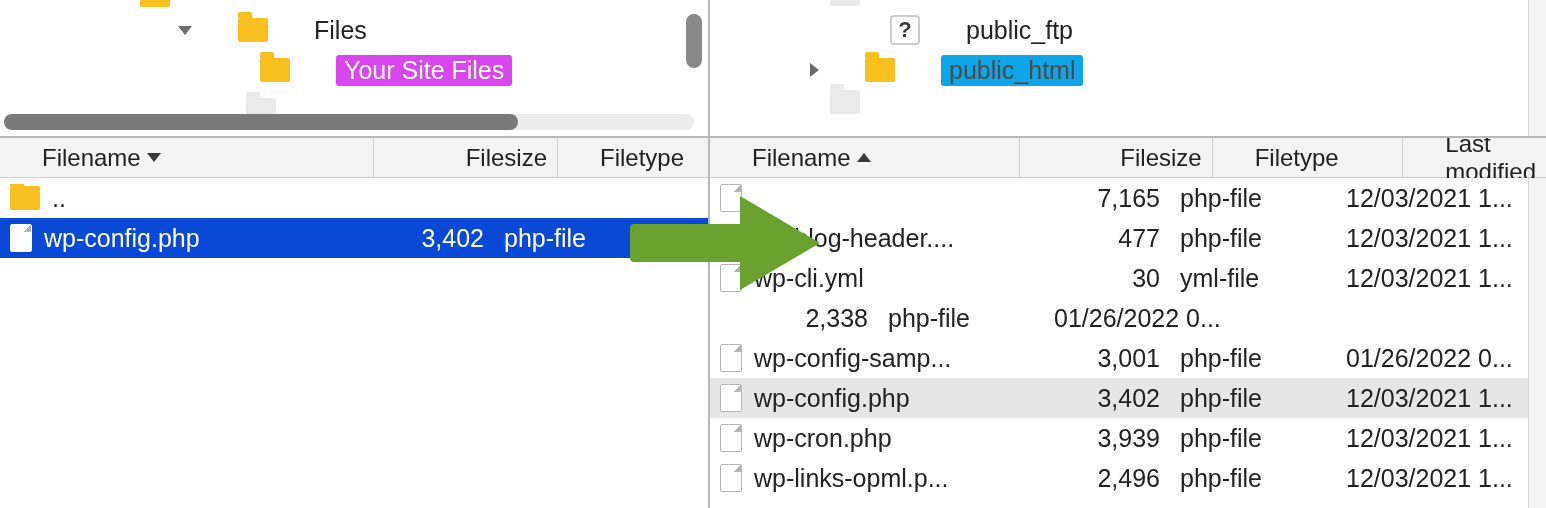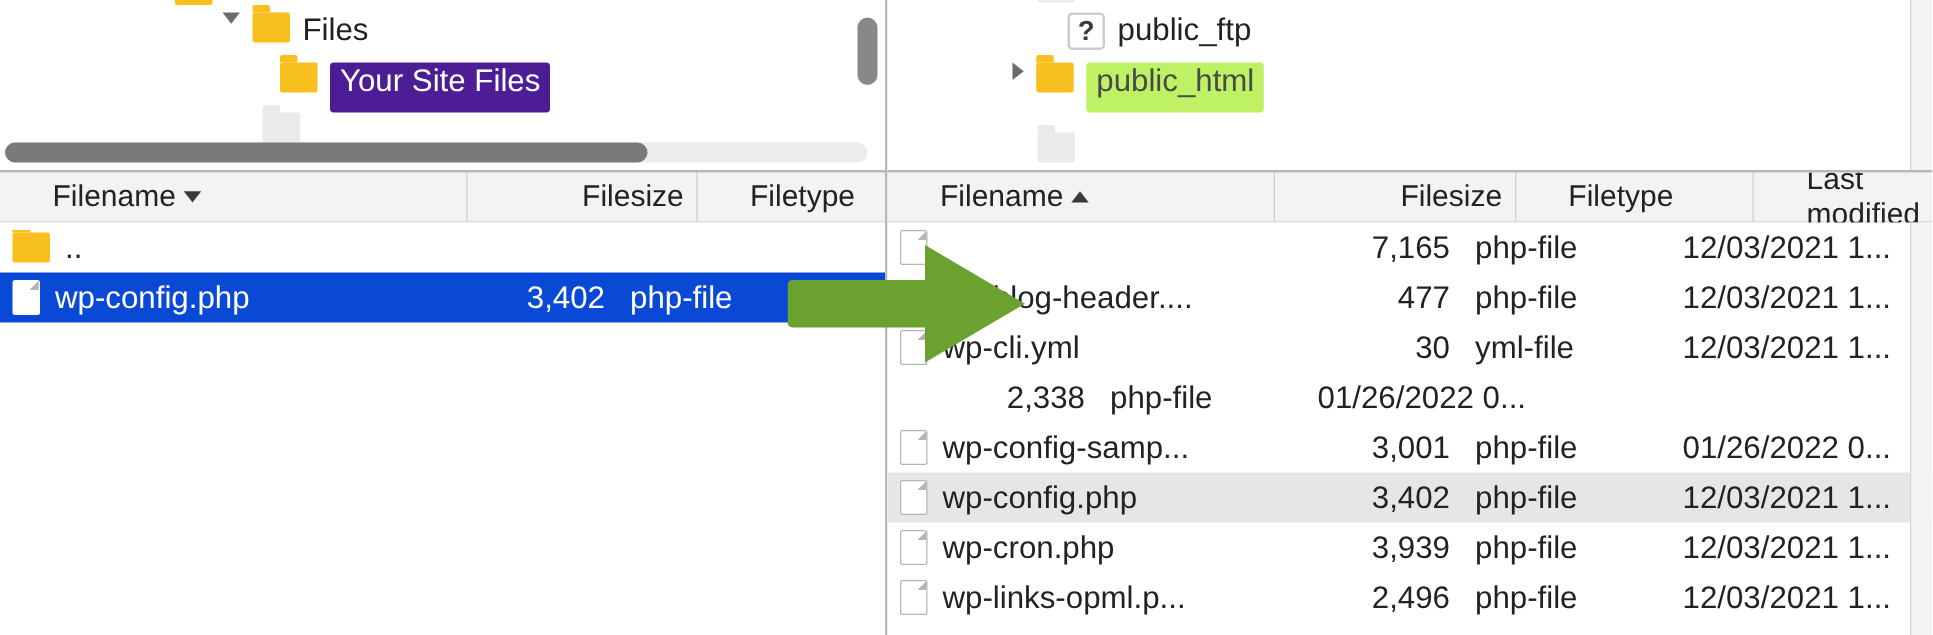--- a/index.html
+++ b/index.html
@@ -4,32 +4,32 @@
 <style>
   * { box-sizing: border-box; margin: 0; padding: 0; }
   html, body { width: 1546px; height: 508px; font-family: -apple-system, "Helvetica Neue", Arial, sans-serif; font-size: 24px; color: #222; background: #fff; overflow: hidden; }
   .root { display: flex; width: 100%; height: 100%; }
   .panel { display: flex; flex-direction: column; border-right: 2px solid #b8b8b8; position: relative; }
   .panel.left  { width: 710px; }
   .panel.right { width: 836px; border-right: none; }
 
   
   .tree-area { position: relative; height: 138px; background: #fff; border-bottom: 2px solid #b8b8b8; overflow: hidden; }
-  .tree-row { display: flex; height: 40px; white-space: nowrap; }
+  .tree-row { display: flex; align-items: center; height: 40px; white-space: nowrap; gap: 36px; }
   .tree-row .disclosure { width: 0; height: 0; border-left: 7px solid transparent; border-right: 7px solid transparent; border-top: 9px solid #6b6b6b; margin-right: 10px; }
   .tree-row .disclosure.right { border-top: 7px solid transparent; border-bottom: 7px solid transparent; border-left: 9px solid #6b6b6b; border-right: none; margin-right: 10px; }
   .tree-row .spacer-disclosure { width: 24px; }
   .folder-icon { width: 30px; height: 24px; background: #f7c01f; border-radius: 2px; position: relative; margin-right: 10px; flex: 0 0 30px; }
   .folder-icon::before { content: ""; position: absolute; top: -6px; left: 0; width: 14px; height: 6px; background: #f7c01f; border-radius: 2px 2px 0 0; }
   .folder-icon.blank { background: #eaeaea; }
   .folder-icon.blank::before { background: #eaeaea; }
   .question-icon  { width: 30px; height: 30px; background: #fff; border: 2px solid #ccc; border-radius: 4px; display: flex; align-items: center; justify-content: center; font-weight: 700; color: #3a3a3a; font-size: 22px; margin-right: 10px; flex: 0 0 30px; }
   .tree-label { font-size: 25px; }
-  .tree-label.sel { background: #4c1d95; color: #fff; border-radius: 3px; padding: 1px 8px; }
-  .tree-label.selLight { background: #bef264; color: #4a4a4a; border-radius: 3px; padding: 1px 8px; }
+  .tree-label.sel { background: #d946ef; color: #fff; border-radius: 3px; padding: 1px 8px; }
+  .tree-label.selLight { background: #0ea5e9; color: #4a4a4a; border-radius: 3px; padding: 1px 8px; }
 
   
   .lt-row0 { padding-left: 140px; }
   .lt-row1 { padding-left: 178px; }
   .lt-row2 { padding-left: 200px; }
   .lt-row3 { padding-left: 186px; }
 
   
   .vscroll-track { position: absolute; top: 14px; right: 6px; width: 16px; height: 54px; background: #888; border-radius: 8px; }
   .hscroll-track { position: absolute; left: 4px; bottom: 6px; width: 690px; height: 16px; background: #ececec; border-radius: 8px; }

